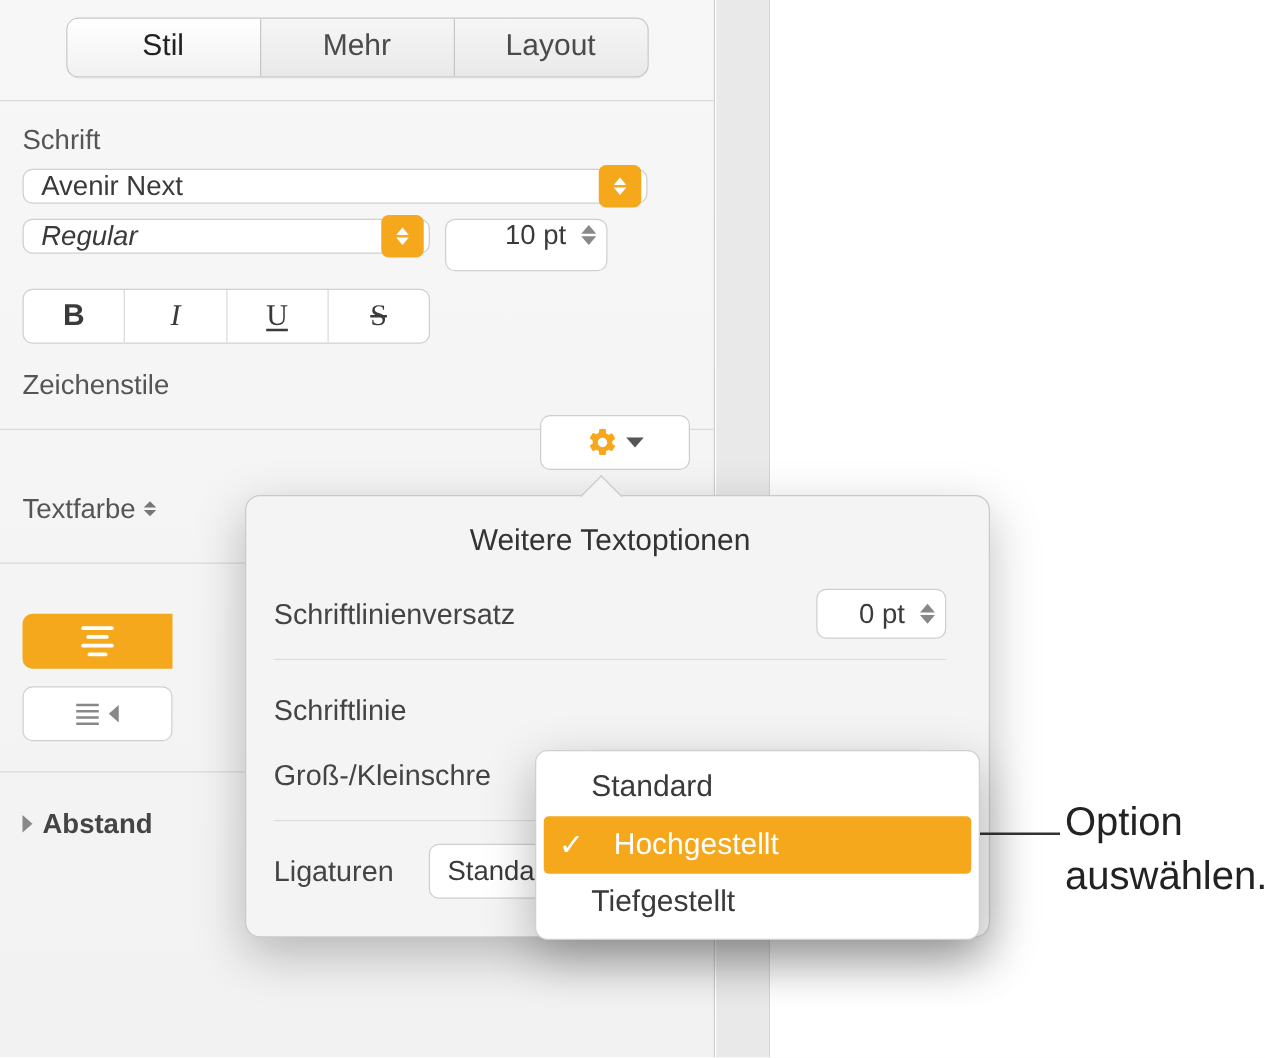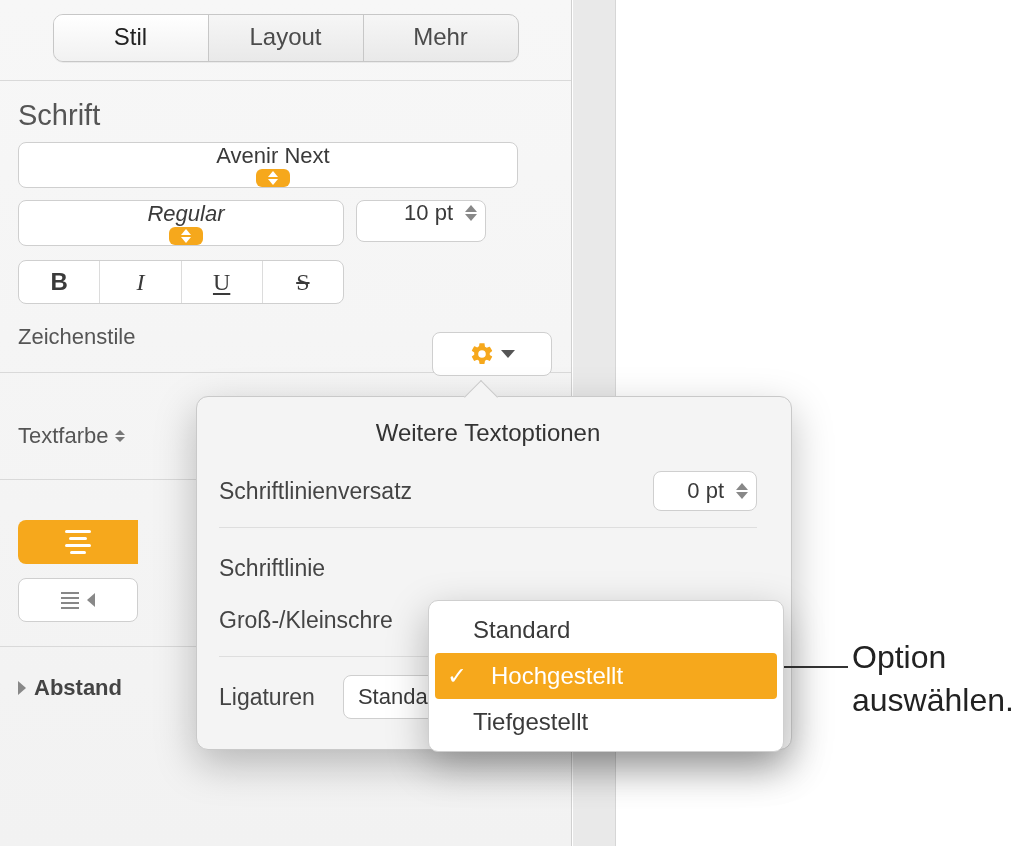--- a/index.html
+++ b/index.html
@@ -62,36 +62,35 @@
   .seg > div:last-child { border-right: none; }
   .seg > .sel {
     background: linear-gradient(#ffffff,#f1f1f1);
     color: #222;
     font-weight: 500;
   }
 
   .hr { height: 1px; background: #d9d9d9; margin: 0 -18px 18px; }
 
   .section-label {
-    font-size: 29px;
+    font-size: 22px;
     color: #555;
     margin: 6px 0 10px 0;
   }
 
   .dd {
     display: flex;
     align-items: center;
     justify-content: space-between;
     background: #fff;
     border: 1px solid #cfcfcf;
     border-radius: 8px;
-    height: 46px;
+    height: 28px;
     padding: 0 4px 0 14px;
     font-size: 22px;
-    flex-direction: column;
   }
   .dd .dd-arrow {
     width: 34px; height: 34px;
     border-radius: 6px;
     background: #f6a81c;
     display: flex; flex-direction: column;
     align-items: center; justify-content: center;
   }
   .dd .dd-arrow::before {
     content: "";
@@ -360,22 +359,22 @@
 <body>
 
 <div class="page-area">
   <div class="page"></div>
 </div>
 
 <div class="sidebar">
 
   <div class="seg">
     <div class="sel">Stil</div>
+    <div>Mehr</div>
     <div>Layout</div>
-    <div>Mehr</div>
   </div>
 
   <div class="hr"></div>
 
   <div class="section-label">Schrift</div>
 
   <div class="dd" style="width:500px;">
     <span>Avenir Next</span>
     <span class="dd-arrow"></span>
   </div>

